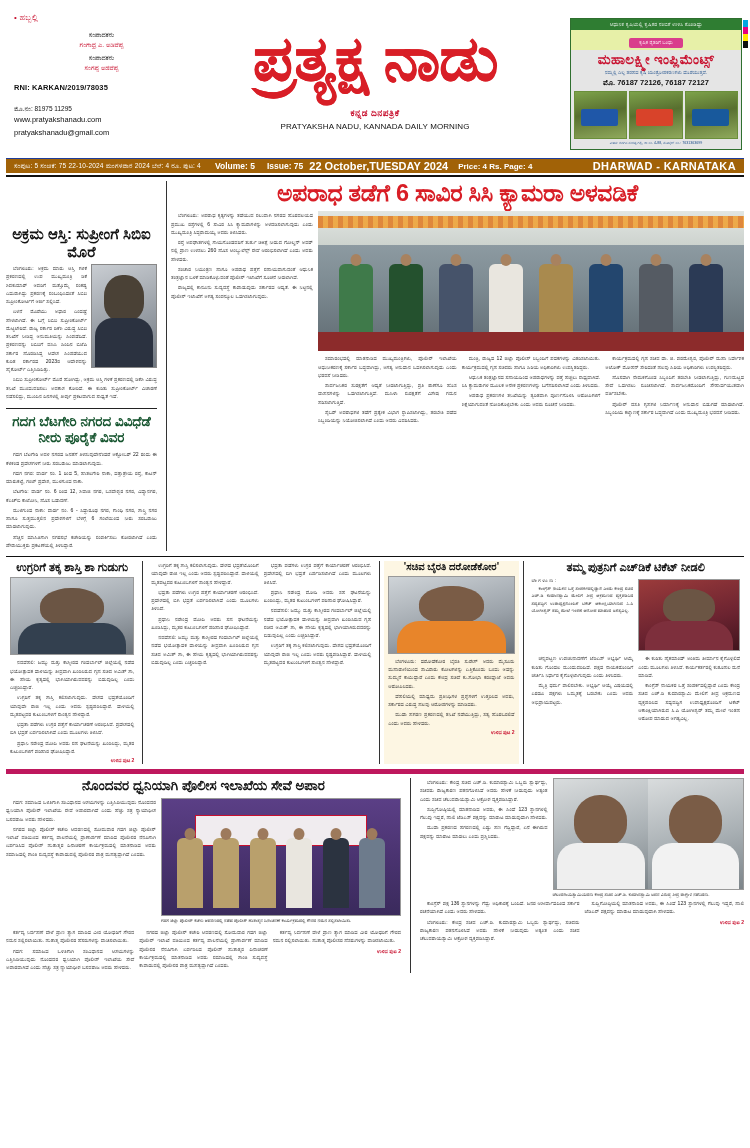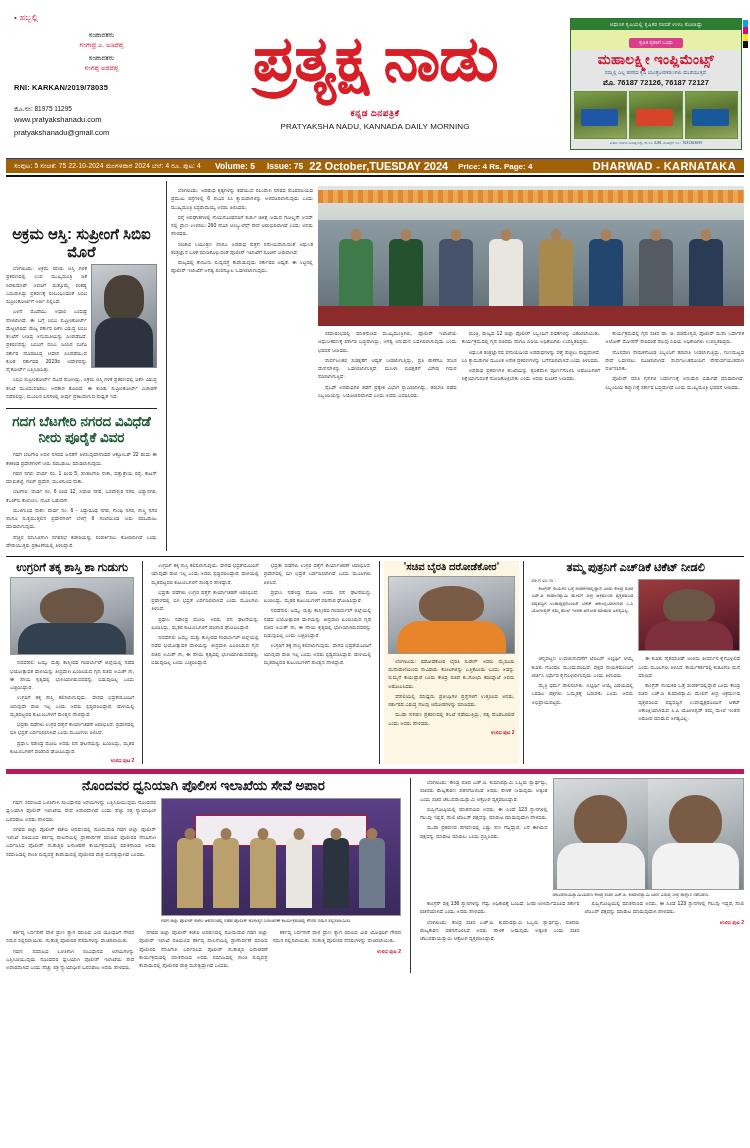--- a/index.html
+++ b/index.html
@@ -261,20 +261,21 @@
         <p>ಗದಗ ನಗರ: ವಾರ್ಡ ನಂ. 1 ರಿಂದ 5, ಹಾತಲಗೇರಿ ನಾಕಾ, ದತ್ತಾತ್ರೇಯ ರಸ್ತೆ, ಕಾಟನ್ ಮಾರುಕಟ್ಟೆ, ಗಂಜ್ ಪ್ರದೇಶ, ಮುಳಗುಂದ ನಾಕಾ.</p>
         <p>ಬೆಟಗೇರಿ: ವಾರ್ಡ ನಂ. 6 ರಿಂದ 12, ಶಿವಾಜಿ ನಗರ, ಬಸವೇಶ್ವರ ನಗರ, ವಿದ್ಯಾನಗರ, ಕೆಎಚ್‌ಬಿ ಕಾಲೋನಿ, ಹೊಸ ಬಡಾವಣೆ.</p>
         <p>ಮುಳಗುಂದ ನಾಕಾ: ವಾರ್ಡ ನಂ. 6 - ಸಿದ್ಧಾರೂಢ ನಗರ, ಗಾಂಧಿ ನಗರ, ಶಾಸ್ತ್ರಿ ನಗರ ಹಾಗೂ ಸುತ್ತಮುತ್ತಲಿನ ಪ್ರದೇಶಗಳಿಗೆ ಬೆಳಿಗ್ಗೆ 6 ಗಂಟೆಯಿಂದ ನೀರು ಸರಬರಾಜು ಮಾಡಲಾಗುವುದು.</p>
         <p>ಹೆಚ್ಚಿನ ಮಾಹಿತಿಗಾಗಿ ನಗರಸಭೆ ಕಚೇರಿಯನ್ನು ಸಂಪರ್ಕಿಸಲು ಕೋರಲಾಗಿದೆ ಎಂದು ಪೌರಾಯುಕ್ತರು ಪ್ರಕಟಣೆಯಲ್ಲಿ ತಿಳಿಸಿದ್ದಾರೆ.</p>
       </div>
     </div>
 
     <div class="vsep"></div>
 
     <div class="right-main">
+      <div class="banner">ಅಪರಾಧ ತಡೆಗೆ 6 ಸಾವಿರ ಸಿಸಿ ಕ್ಯಾಮರಾ ಅಳವಡಿಕೆ</div>
 
       <div class="lead-flow">
         <div class="c">
           <div class="kn-body">
             <p>ಬೆಂಗಳೂರು: ಅಪರಾಧ ಕೃತ್ಯಗಳನ್ನು ತಡೆಯುವ ಸಲುವಾಗಿ ನಗರದ ಹೊರವಲಯದ ಪ್ರಮುಖ ರಸ್ತೆಗಳಲ್ಲಿ 6 ಸಾವಿರ ಸಿಸಿ ಕ್ಯಾಮರಾಗಳನ್ನು ಅಳವಡಿಸಲಾಗುವುದು ಎಂದು ಮುಖ್ಯಮಂತ್ರಿ ಸಿದ್ದರಾಮಯ್ಯ ಅವರು ತಿಳಿಸಿದರು.</p>
             <p>ರಸ್ತೆ ಅಪಘಾತಗಳಲ್ಲಿ ಗಾಯಗೊಂಡವರಿಗೆ ತುರ್ತು ಚಿಕಿತ್ಸೆ ನೀಡುವ ಗೋಲ್ಡನ್ ಅವರ್ ನಲ್ಲಿ ಪ್ರಾಣ ಉಳಿಸಲು 260 ಹೊಸ ಆಂಬ್ಯುಲೆನ್ಸ್ ಸೇವೆ ಆರಂಭಿಸಲಾಗಿದೆ ಎಂದು ಅವರು ಹೇಳಿದರು.</p>
             <p>ಸಂಚಾರ ನಿಯಂತ್ರಣ ಹಾಗೂ ಅಪರಾಧ ಪತ್ತೆಗೆ ಸಹಾಯವಾಗುವಂತೆ ಆಧುನಿಕ ತಂತ್ರಜ್ಞಾನ ಬಳಕೆ ಮಾಡಿಕೊಳ್ಳುವಂತೆ ಪೊಲೀಸ್ ಇಲಾಖೆಗೆ ಸೂಚನೆ ನೀಡಲಾಗಿದೆ.</p>
             <p>ರಾಜ್ಯದಲ್ಲಿ ಕಾನೂನು ಸುವ್ಯವಸ್ಥೆ ಕಾಪಾಡುವುದು ಸರ್ಕಾರದ ಆದ್ಯತೆ. ಈ ನಿಟ್ಟಿನಲ್ಲಿ ಪೊಲೀಸ್ ಇಲಾಖೆಗೆ ಅಗತ್ಯ ಸಂಪನ್ಮೂಲ ಒದಗಿಸಲಾಗುವುದು.</p>
           </div>
         </div>

